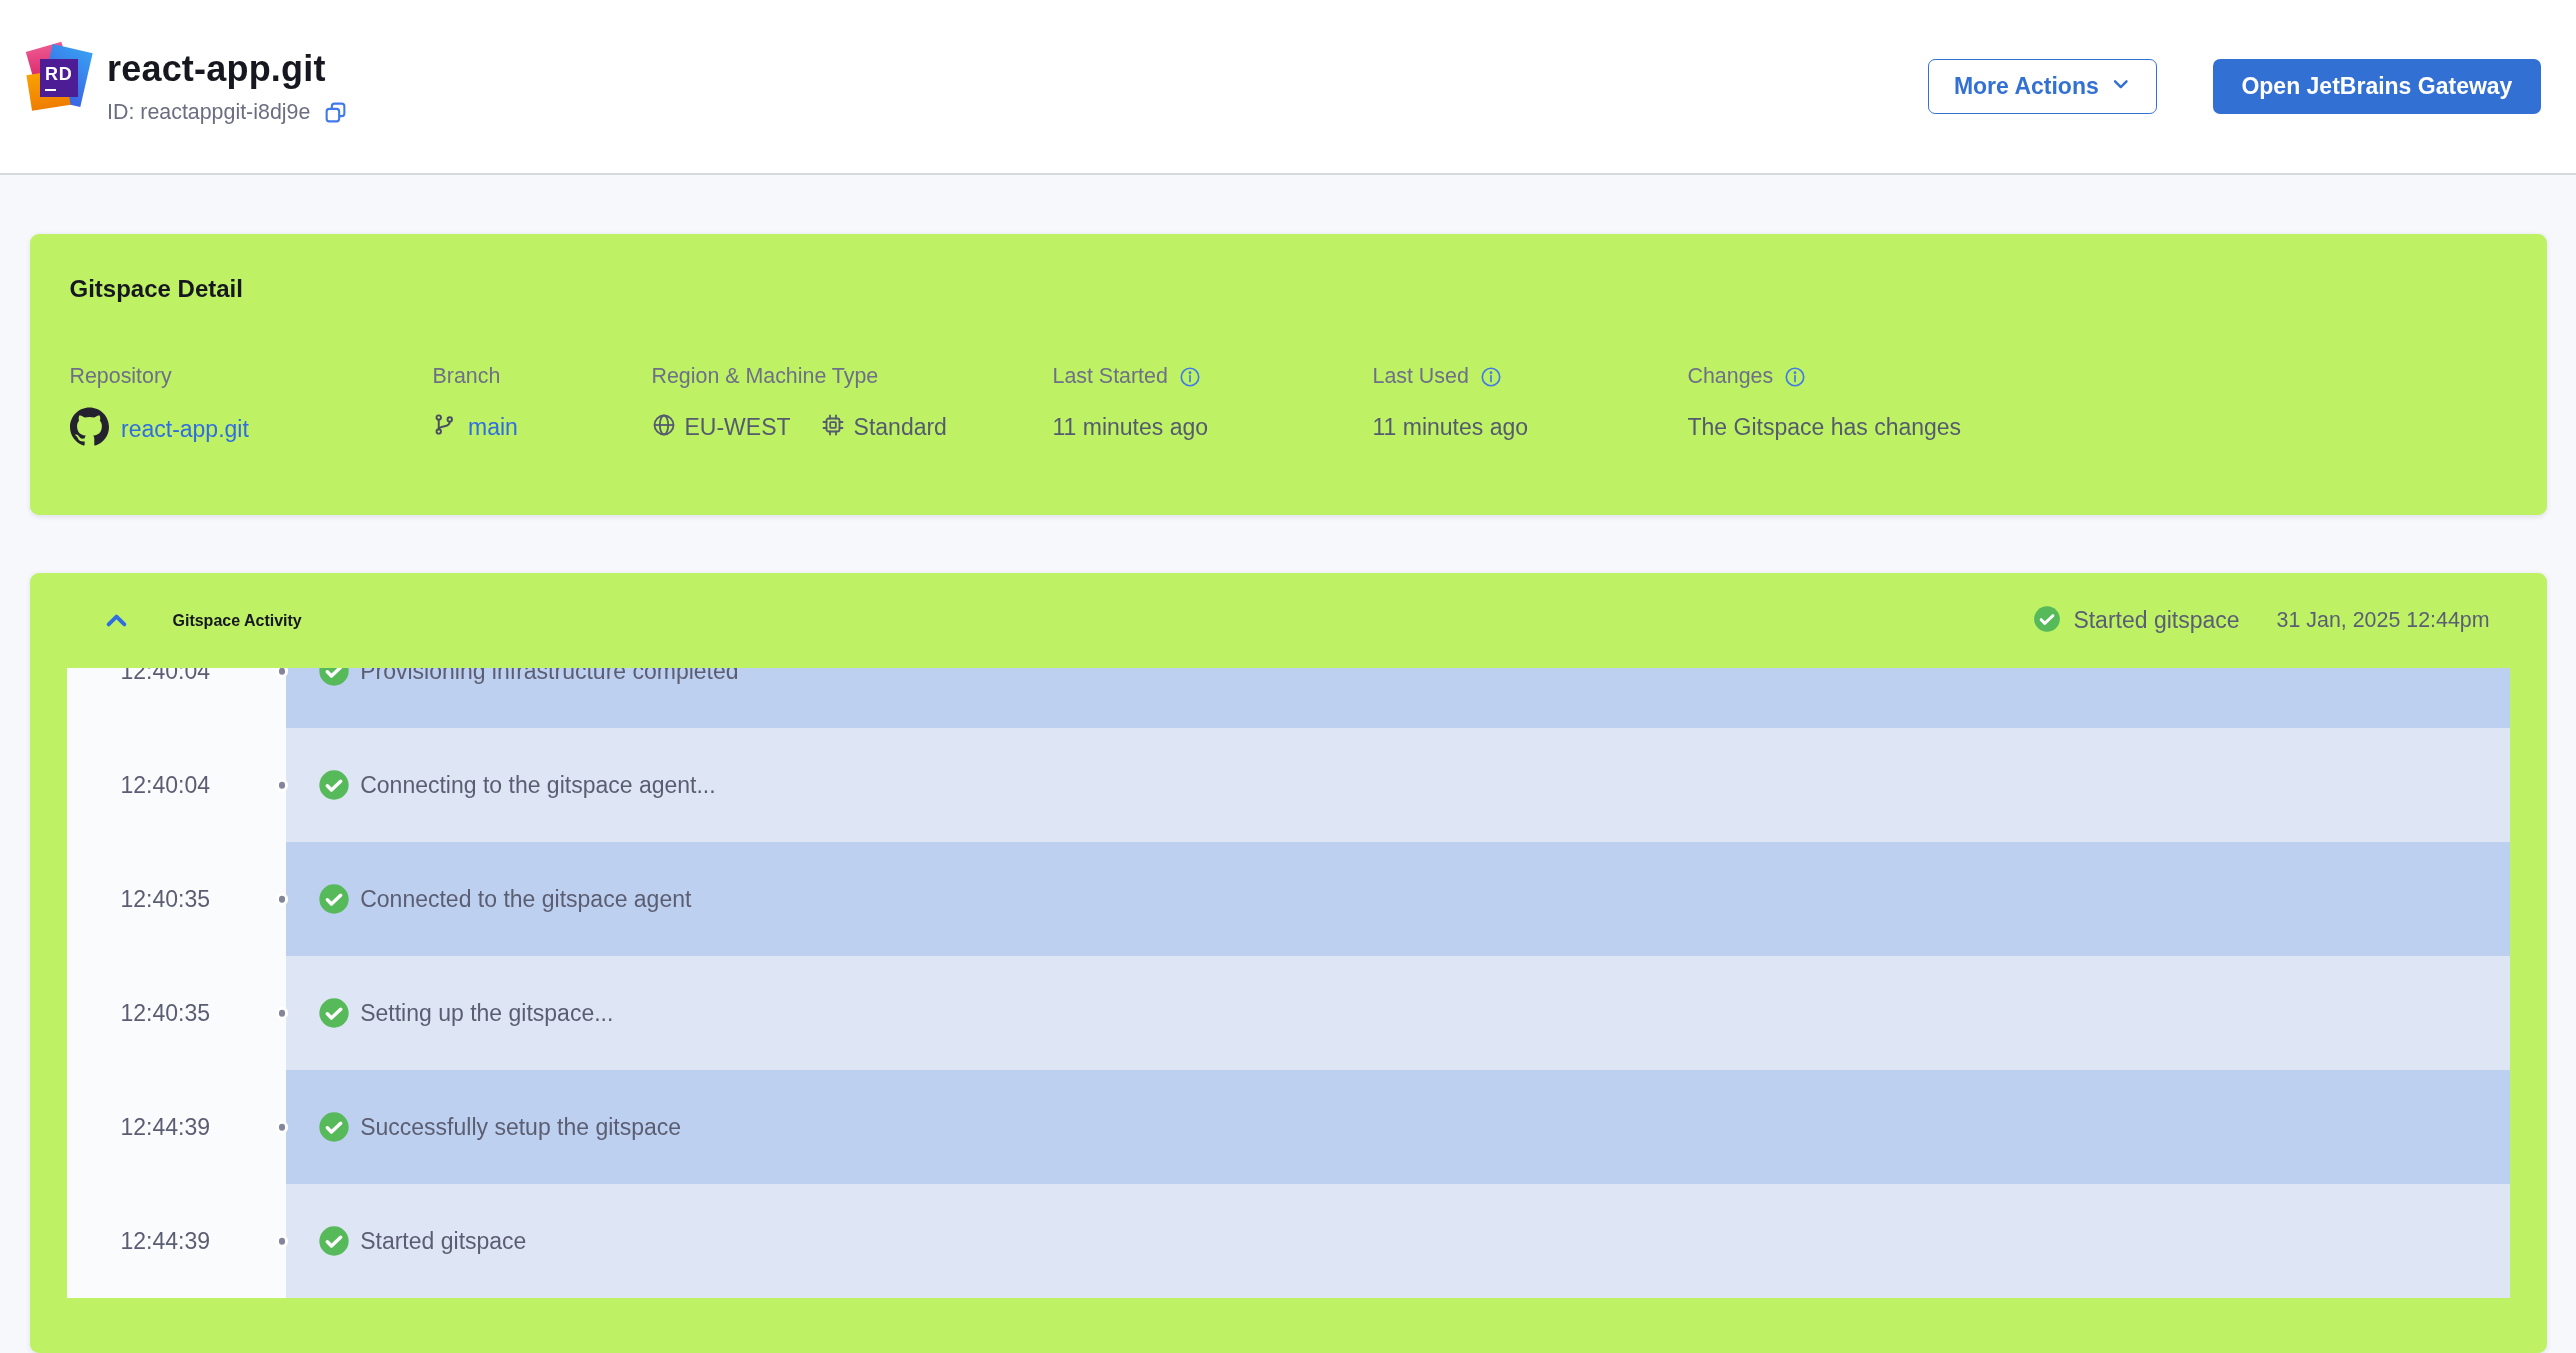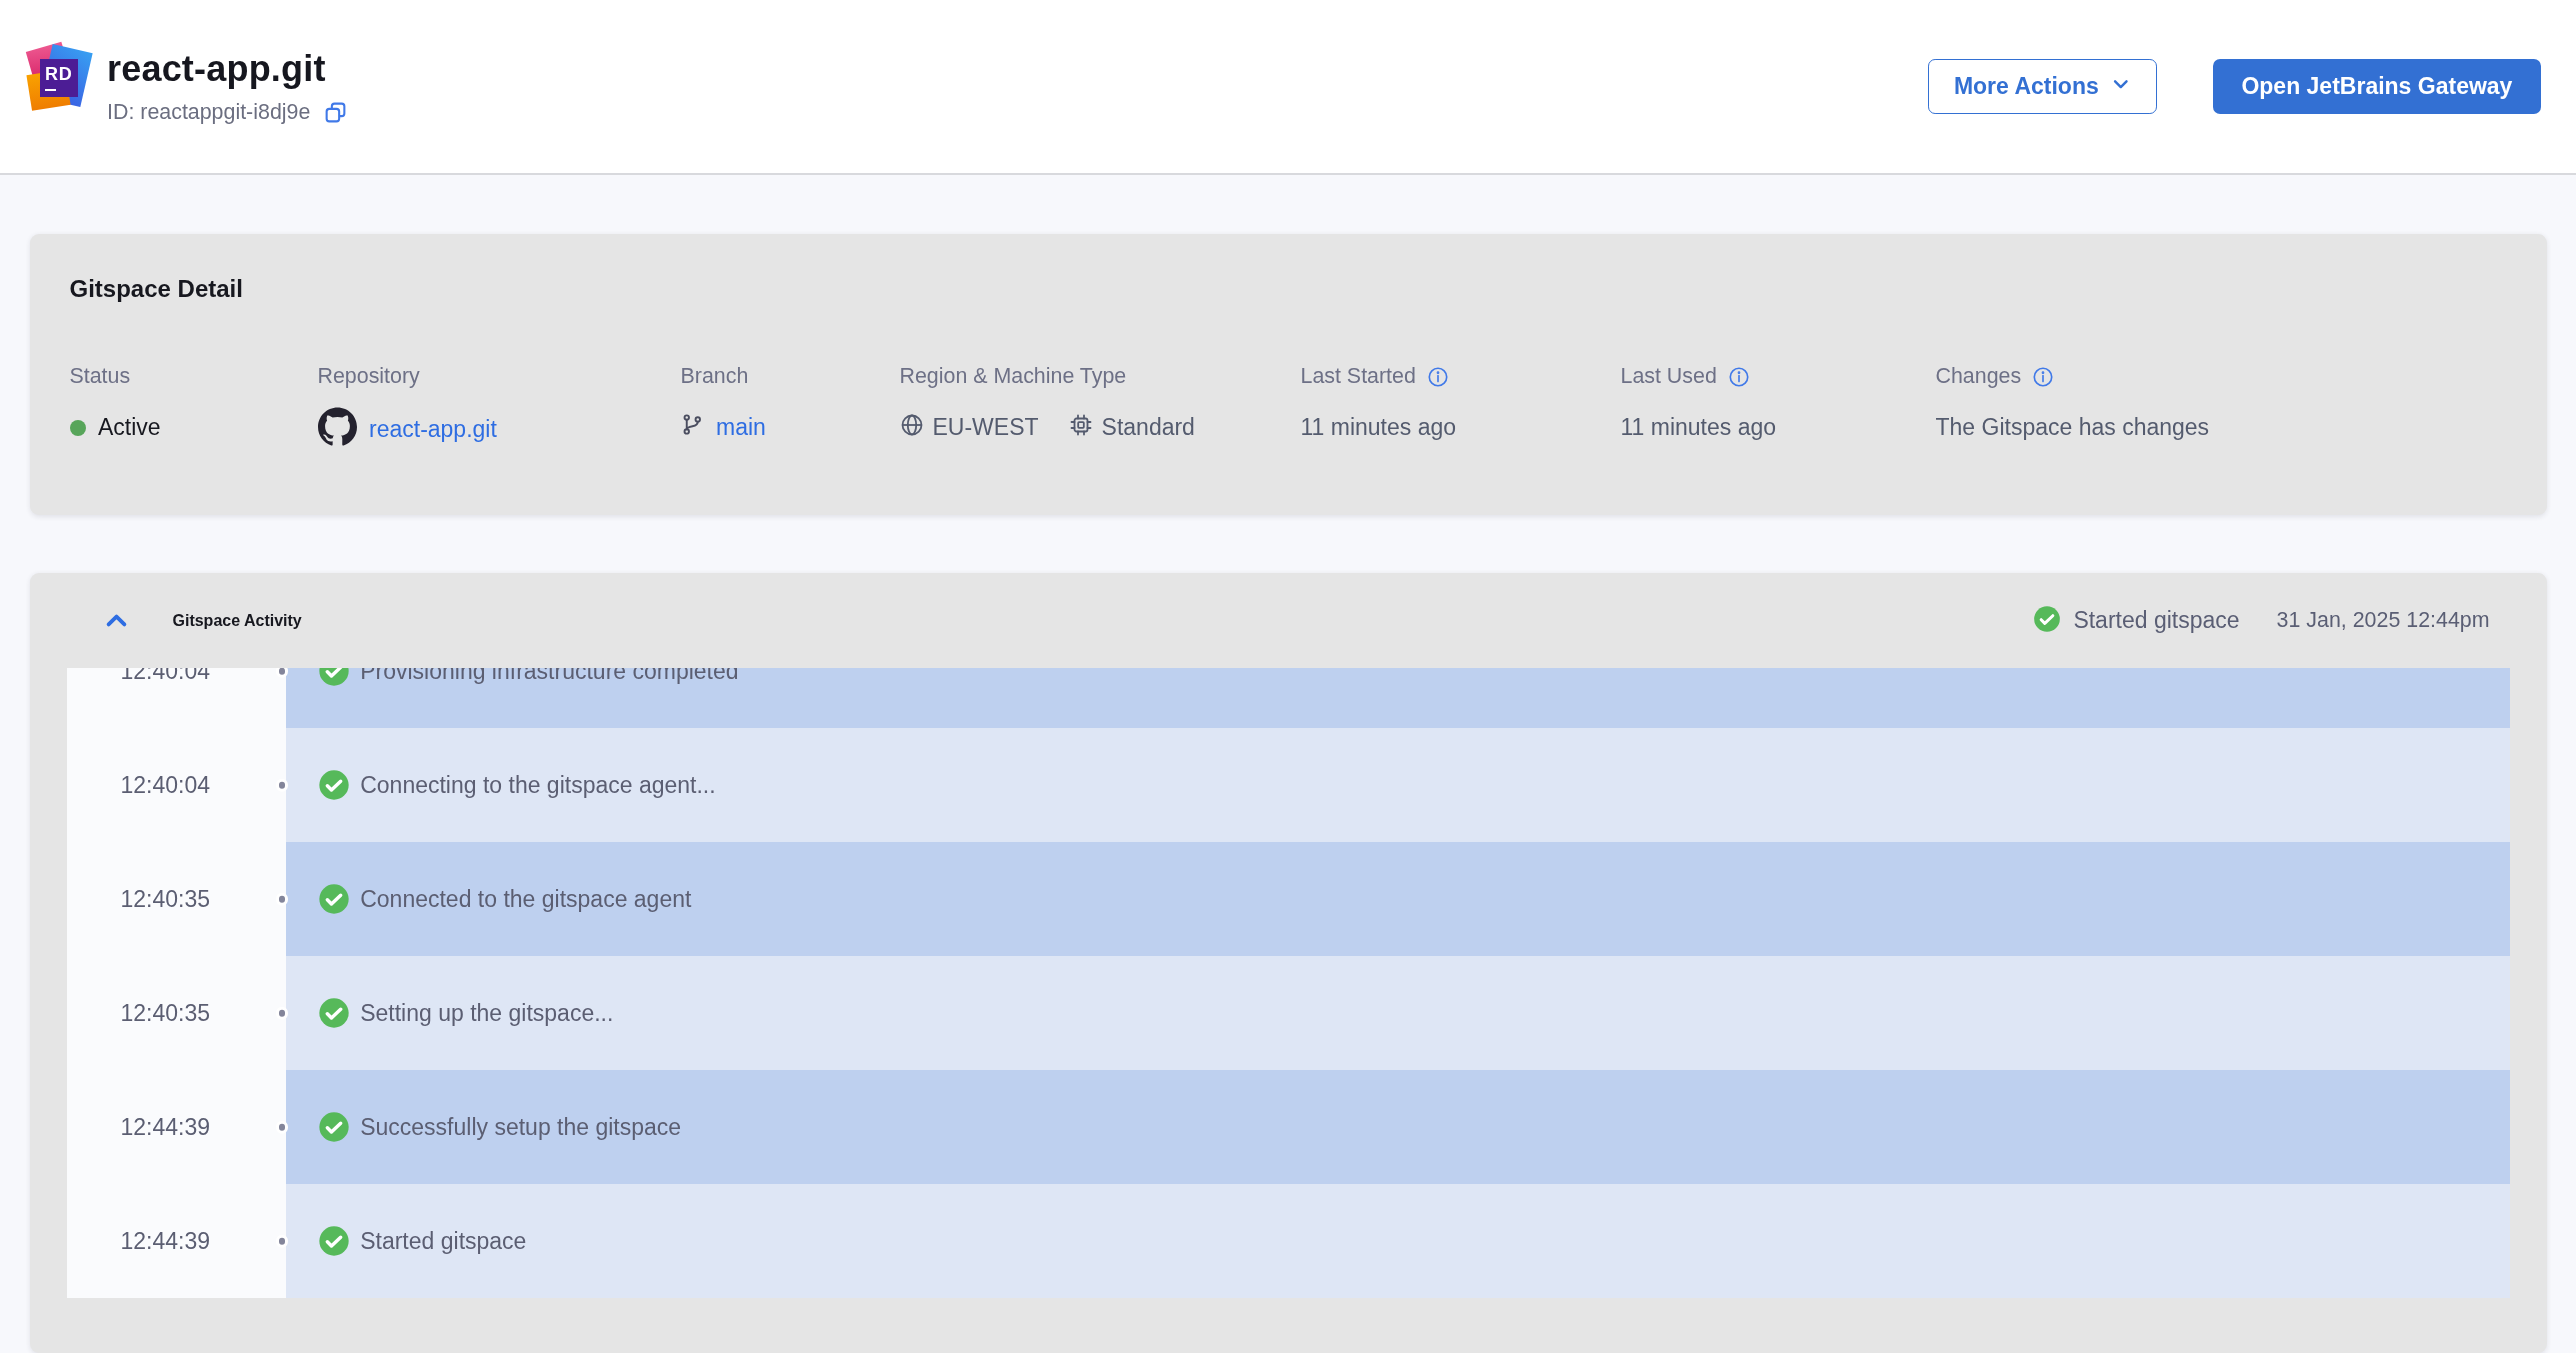--- a/index.html
+++ b/index.html
@@ -38,21 +38,21 @@
   .ws-id { font-size: 21.4px; color: #6b6e80; }
   .copy-icon svg { display: block; }
 
   .topbar-actions { position: absolute; right: 35px; top: 59px; display: flex; gap: 56px; }
   .btn { display: flex; align-items: center; justify-content: center; height: 55px; border-radius: 7.1px; font-size: 23px; font-weight: bold; cursor: pointer; }
   .btn-outline { border: 1.8px solid #3370d3; color: #3370d3; background: #fff; padding: 0 25px; gap: 12.5px; }
   .btn-solid { background: #3370d3; color: #ffffff; border: none; padding: 0 28.6px; }
 
   
   .page { padding: 0 29.5px; }
-  .card { background: #e5e5e5; border-radius: 9px; box-shadow: 0 1.8px 5.4px rgba(40,41,61,0.10); }
+  .card { background: #bef264; border-radius: 9px; box-shadow: 0 1.8px 5.4px rgba(40,41,61,0.10); }
 
   .detail-card { margin-top: 59px; height: 281px; padding: 41px 40px 0 40px; }
   .card-title { font-size: 24px; font-weight: bold; color: #17181f; }
   .fields { display: flex; margin-top: 61px; }
   .field-label { font-size: 21.4px; color: #6d7086; display: flex; align-items: center; gap: 10.7px; }
   .field-value { margin-top: 18px; font-size: 23px; color: #545b6e; display: flex; align-items: center; gap: 12.5px; min-height: 41px; }
   .f-status { width: 248px; } .f-repo { width: 363px; } .f-branch { width: 219px; }
   .f-region { width: 401px; } .f-started { width: 320px; } .f-used { width: 315px; }
   .status-dot { width: 16px; height: 16px; border-radius: 50%; background: #57a55a; flex: none; }
   .status-value { color: #17181f; }
@@ -125,27 +125,20 @@
     </button>
   </div>
 </div>
 
 <div class="page">
 
   <div class="card detail-card">
     <div class="card-title">Gitspace Detail</div>
     <div class="fields">
 
-      <div class="f-status">
-        <div class="field-label">Status</div>
-        <div class="field-value">
-          <span class="status-dot"></span>
-          <span class="status-value">Active</span>
-        </div>
-      </div>
 
       <div class="f-repo">
         <div class="field-label">Repository</div>
         <div class="field-value">
           <span>
             <svg width="39" height="39" viewBox="0 0 24 24">
                 <path fill="#24222e" d="M12 .297c-6.63 0-12 5.373-12 12 0 5.303 3.438 9.8 8.205 11.385.6.113.82-.258.82-.577 0-.285-.01-1.04-.015-2.04-3.338.724-4.042-1.61-4.042-1.61C4.422 18.07 3.633 17.7 3.633 17.7c-1.087-.744.084-.729.084-.729 1.205.084 1.838 1.236 1.838 1.236 1.07 1.835 2.809 1.305 3.495.998.108-.776.417-1.305.76-1.605-2.665-.3-5.466-1.332-5.466-5.93 0-1.31.465-2.38 1.235-3.22-.135-.303-.54-1.523.105-3.176 0 0 1.005-.322 3.3 1.23.96-.267 1.98-.399 3-.405 1.02.006 2.04.138 3 .405 2.28-1.552 3.285-1.23 3.285-1.23.645 1.653.24 2.873.12 3.176.765.84 1.23 1.91 1.23 3.22 0 4.61-2.805 5.625-5.475 5.92.42.36.81 1.096.81 2.22 0 1.606-.015 2.896-.015 3.286 0 .315.21.69.825.57C20.565 22.092 24 17.592 24 12.297c0-6.627-5.373-12-12-12"></path>
               </svg>
           </span>
           <span class="link">react-app.git</span>

